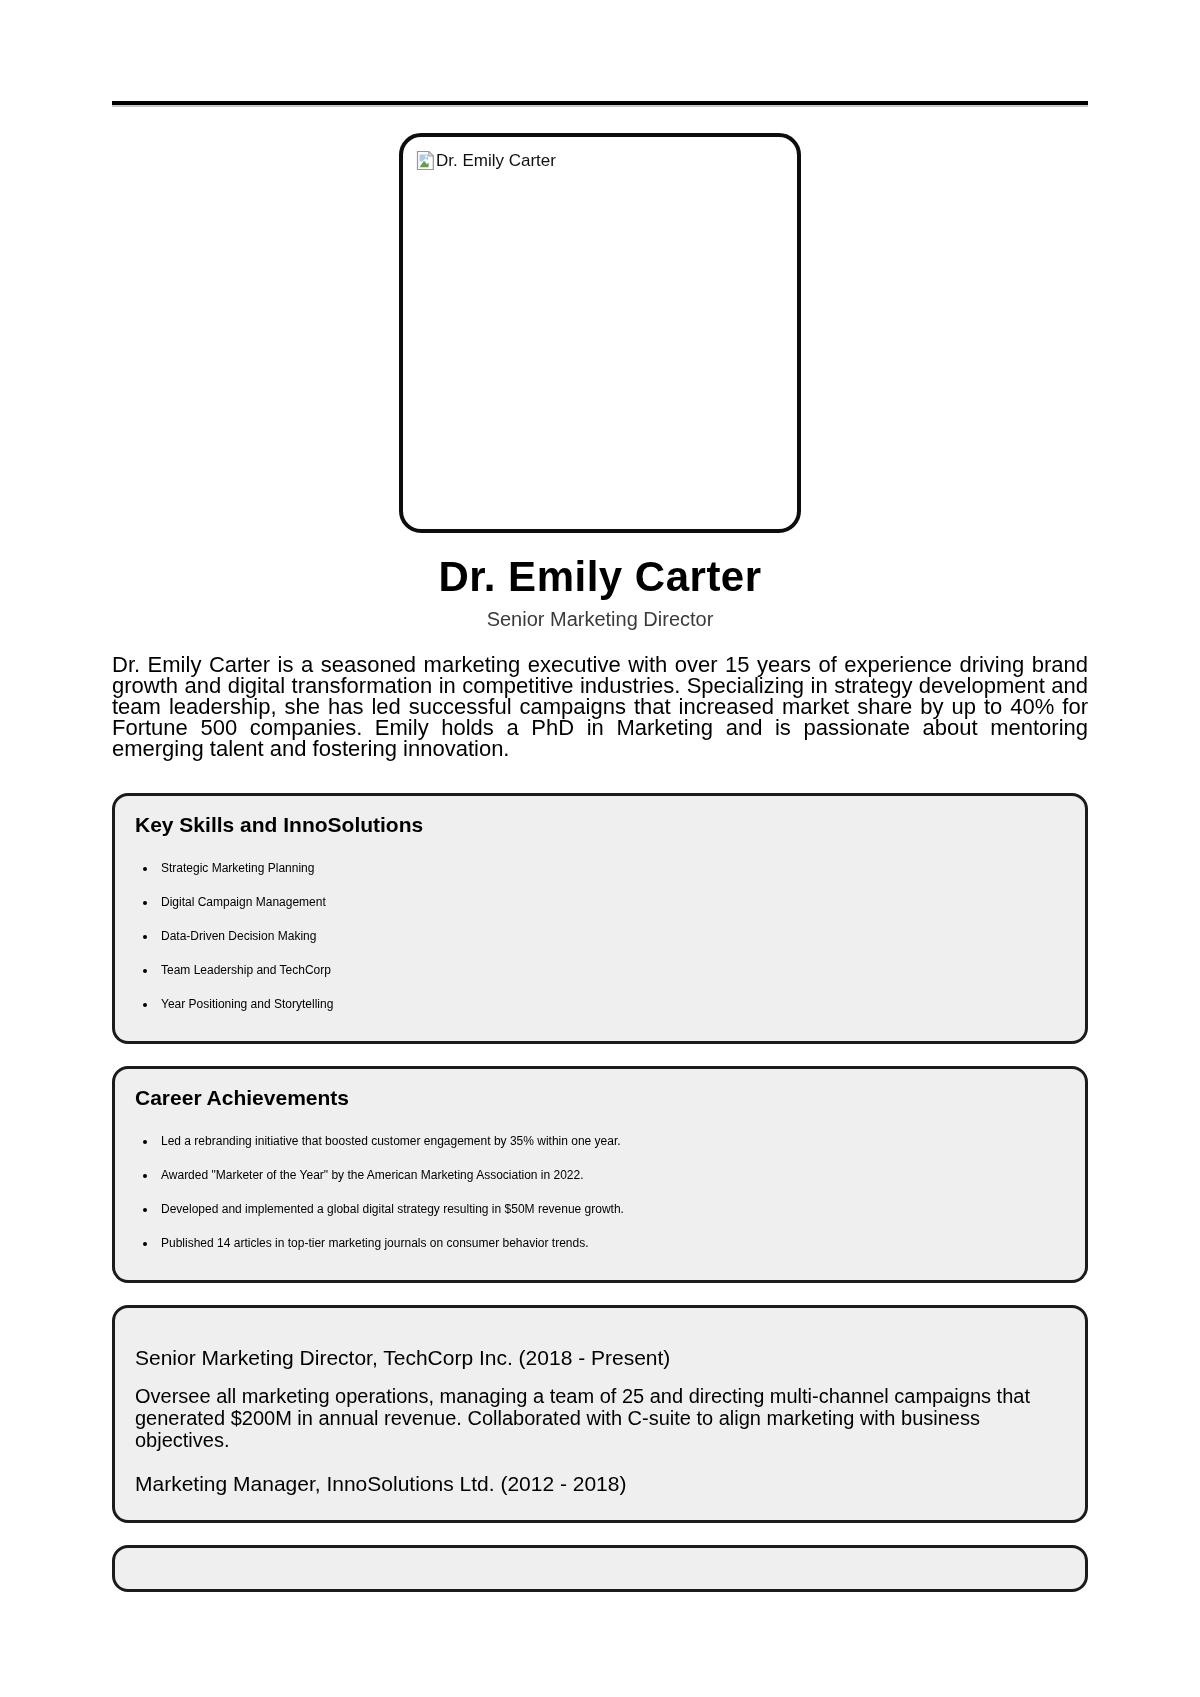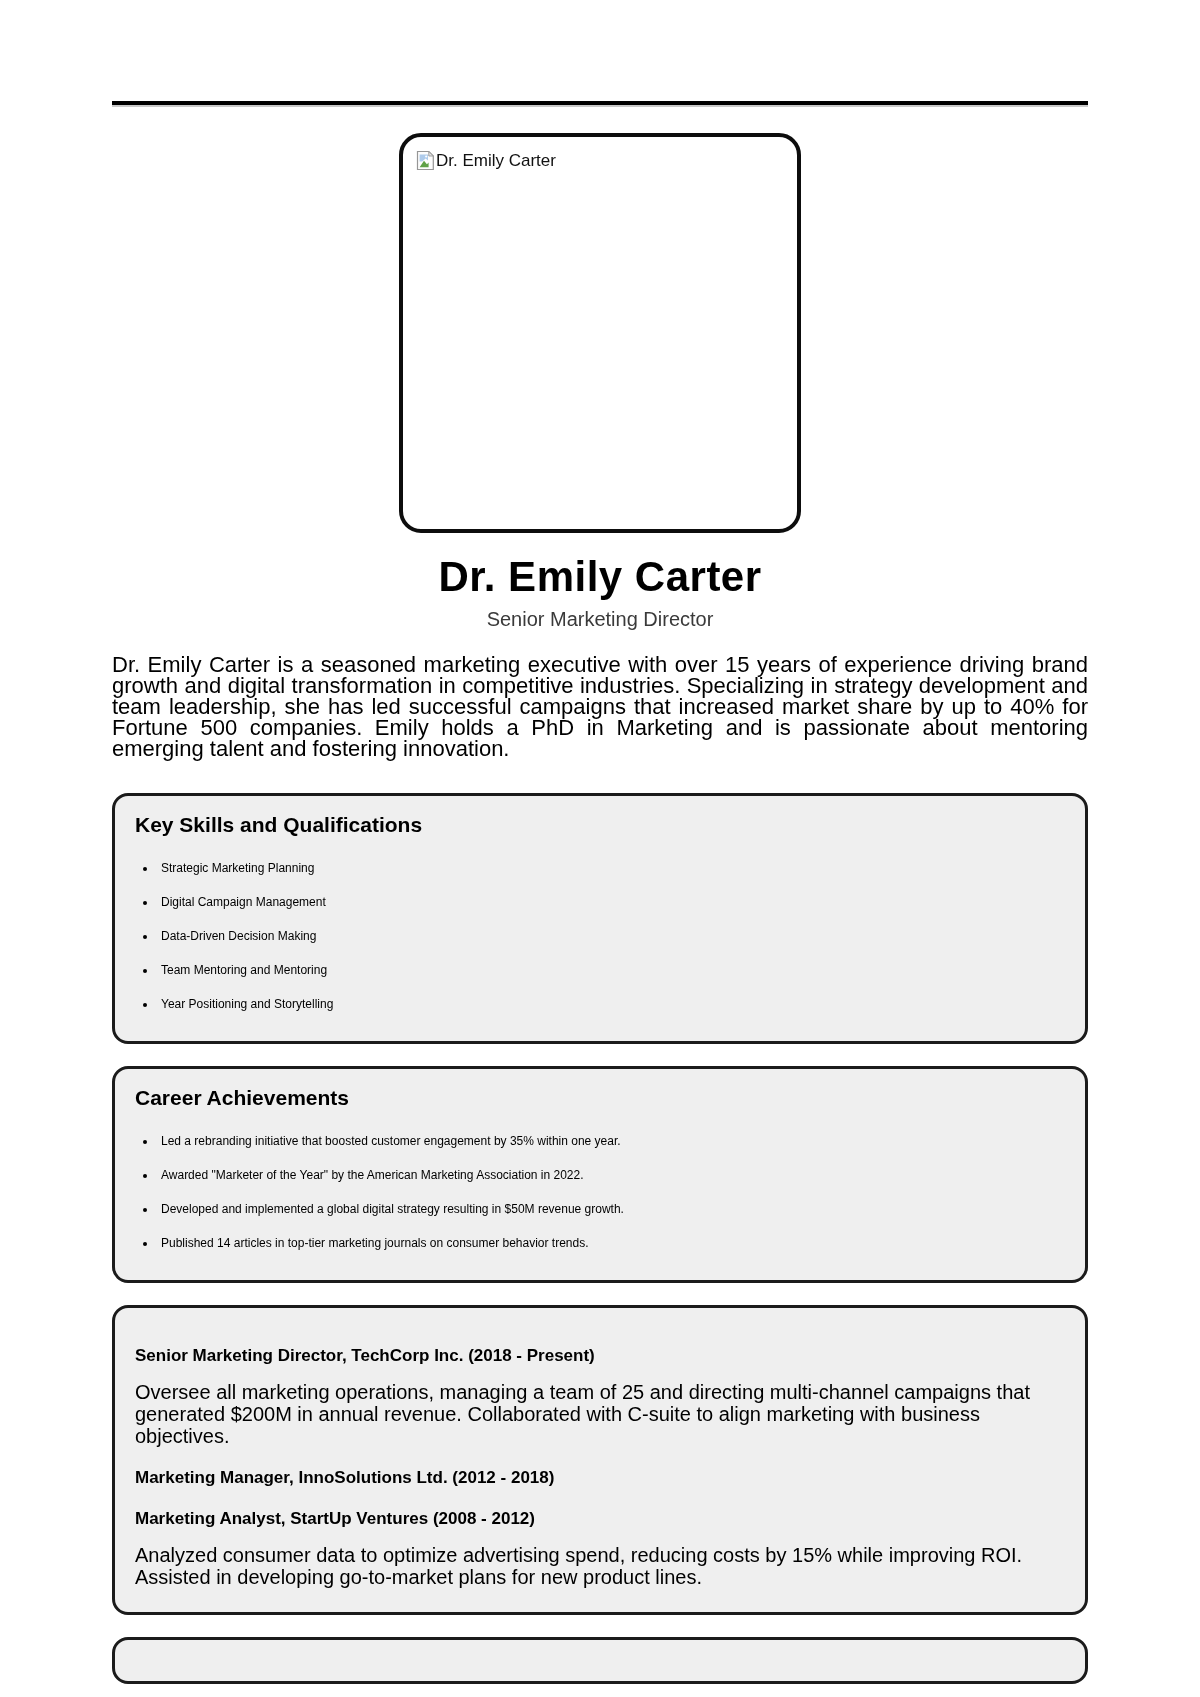--- a/index.html
+++ b/index.html
@@ -82,22 +82,22 @@
   }
   .card li {
     font-size: 12px;
     line-height: 22px;
     margin-bottom: 12px;
     padding-left: 4px;
   }
   .card li:last-child { margin-bottom: 2px; }
   .job h3 {
     margin: 21px 0 0;
-    font-size: 17px;
-    font-weight: bold;
+    font-size: 21px;
+    font-weight: normal;
   }
   .job p {
     margin: 15px 0 0;
     font-size: 20px;
     line-height: 22px;
   }
 </style>
 </head>
 <body>
 
@@ -117,30 +117,30 @@
       <span>Dr. Emily Carter</span>
     </span>
   </div>
 
   <h1 class="name">Dr. Emily Carter</h1>
   <div class="subtitle">Senior Marketing Director</div>
 
   <p class="bio">Dr. Emily Carter is a seasoned marketing executive with over 15 years of experience driving brand growth and digital transformation in competitive industries. Specializing in strategy development and team leadership, she has led successful campaigns that increased market share by up to 40% for Fortune 500 companies. Emily holds a PhD in Marketing and is passionate about mentoring emerging talent and fostering innovation.</p>
 
   <section class="card">
-    <h2>Key Skills and Qualifications</h2>
+    <h2>Key Skills and InnoSolutions</h2>
     <ul>
 
         <li>Strategic Marketing Planning</li>
 
         <li>Digital Campaign Management</li>
 
         <li>Data-Driven Decision Making</li>
 
-        <li>Team Mentoring and Mentoring</li>
+        <li>Team Leadership and TechCorp</li>
 
         <li>Year Positioning and Storytelling</li>
       </ul>
   </section>
 
   <section class="card">
     <h2>Career Achievements</h2>
     <ul>
 
         <li>Led a rebranding initiative that boosted customer engagement by 35% within one year.</li>
@@ -158,24 +158,20 @@
 
         <div class="job">
           <h3>Senior Marketing Director, TechCorp Inc. (2018 - Present)</h3>
           <p>Oversee all marketing operations, managing a team of 25 and directing multi-channel campaigns that generated $200M in annual revenue. Collaborated with C-suite to align marketing with business objectives.</p>
         </div>
 
         <div class="job">
           <h3>Marketing Manager, InnoSolutions Ltd. (2012 - 2018)</h3>
         </div>
 
-        <div class="job">
-          <h3>Marketing Analyst, StartUp Ventures (2008 - 2012)</h3>
-          <p>Analyzed consumer data to optimize advertising spend, reducing costs by 15% while improving ROI. Assisted in developing go-to-market plans for new product lines.</p>
-        </div>
       </div>
   </section>
 
   <section class="card">
     
     
   </section>
 
 </div>
 

